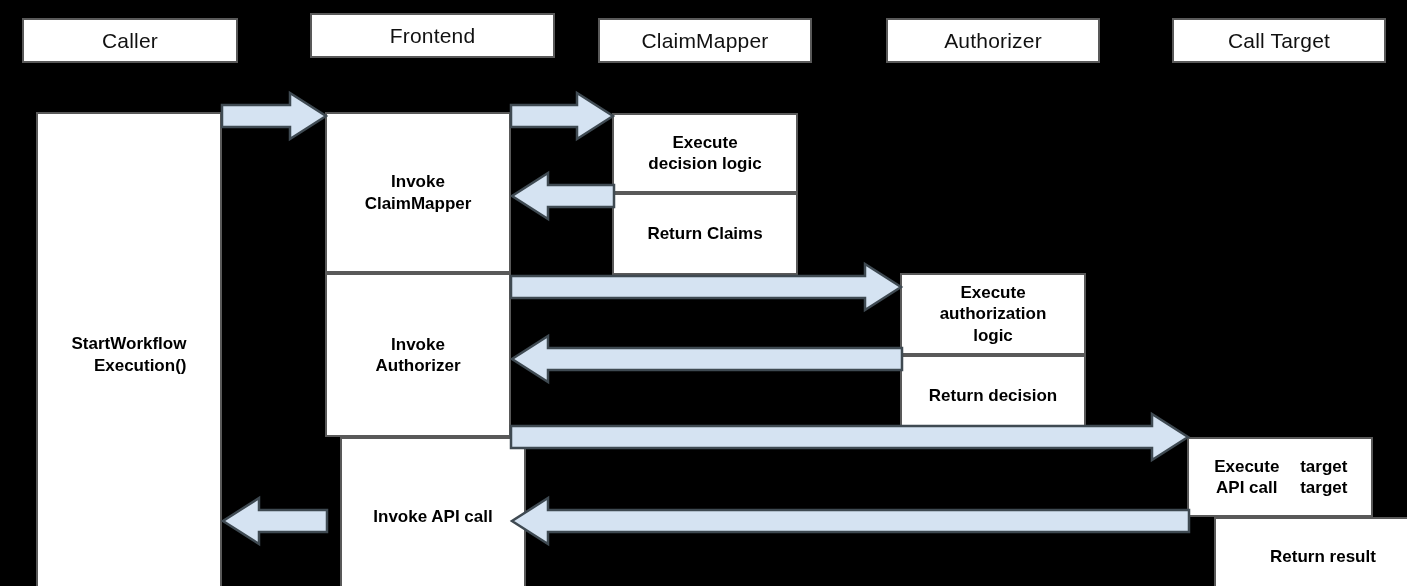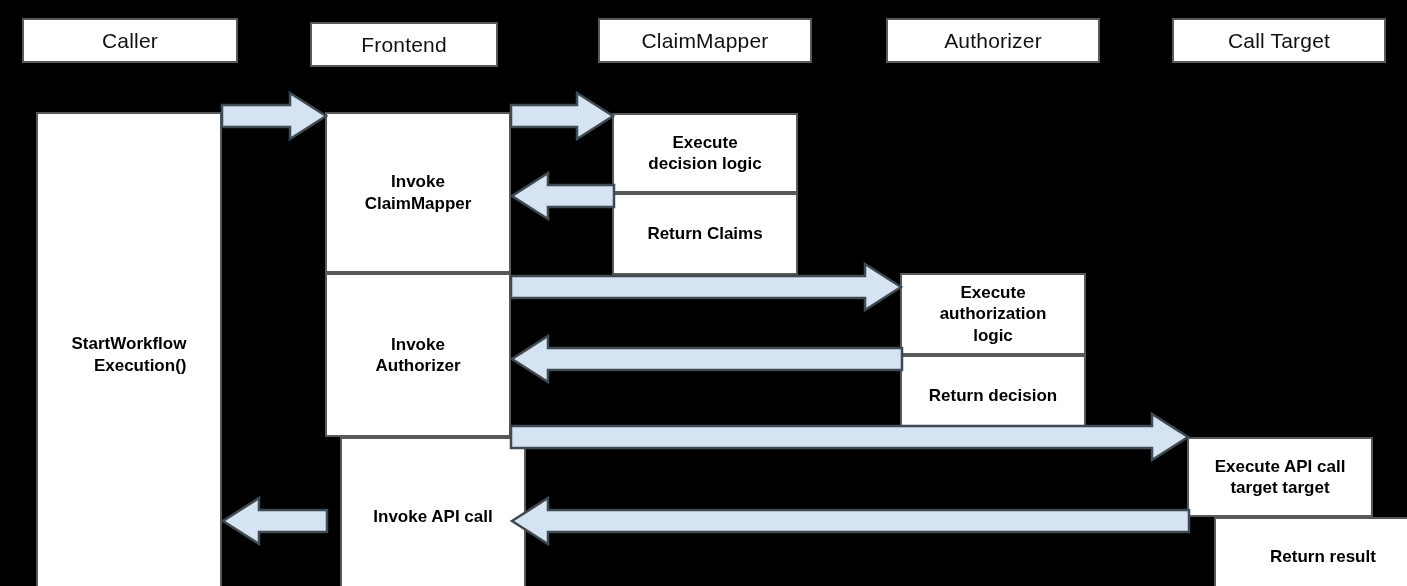--- a/index.html
+++ b/index.html
@@ -66,21 +66,21 @@
 </style>
 </head>
 <body>
 
 <div id="canvas">
 
   <div class="lifeline-header" style="left:22px; top:18px; width:216px; height:45px;">
     <span>Caller</span>
   </div>
 
-  <div class="lifeline-header" style="left:310px; top:22px; width:188px; height:45px;">
+  <div class="lifeline-header" style="left:310px; top:13px; width:245px; height:45px;">
     <span>Frontend</span>
   </div>
 
   <div class="lifeline-header" style="left:598px; top:18px; width:214px; height:45px;">
     <span>ClaimMapper</span>
   </div>
 
   <div class="lifeline-header" style="left:886px; top:18px; width:214px; height:45px;">
     <span>Authorizer</span>
   </div>
@@ -137,21 +137,21 @@
     </div>
   </div>
 
   <div class="act-box" style="left:900px; top:318px; width:186px; height:82px;">
     <div style="display:flex; flex-direction:column;">
       <span>Return decision</span>
     </div>
   </div>
 
   <div class="act-box" style="left:1187px; top:400px; width:186px; height:80px;">
-    <div style="display:flex; flex-direction:column;justify-content:space-between;">
+    <div style="display:flex; flex-direction:row;justify-content:space-between;">
       <span>Execute API call</span>
       <span>target target</span>
     </div>
   </div>
 
   <div class="act-box" style="left:1214px; top:480px; width:218px; height:80px;">
     <div style="display:flex; flex-direction:column;">
       <span>Return result</span>
     </div>
   </div>

